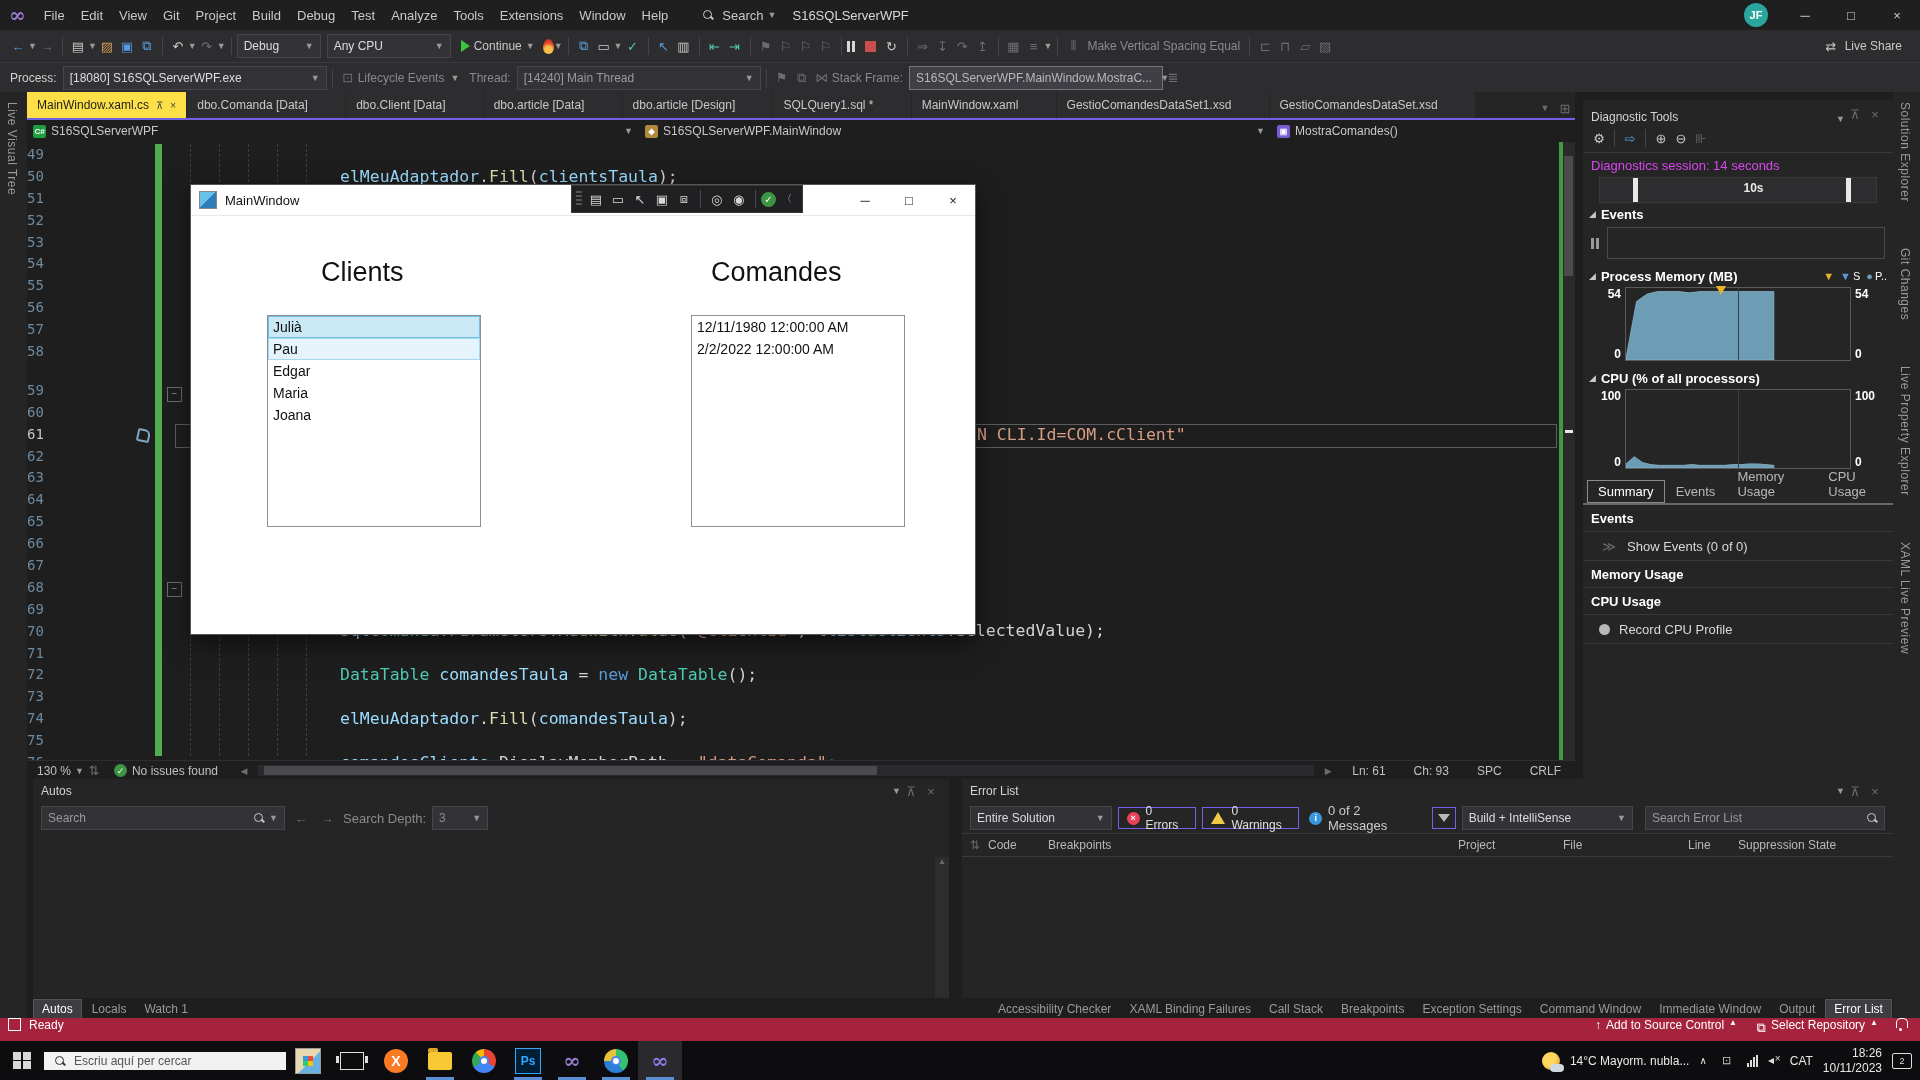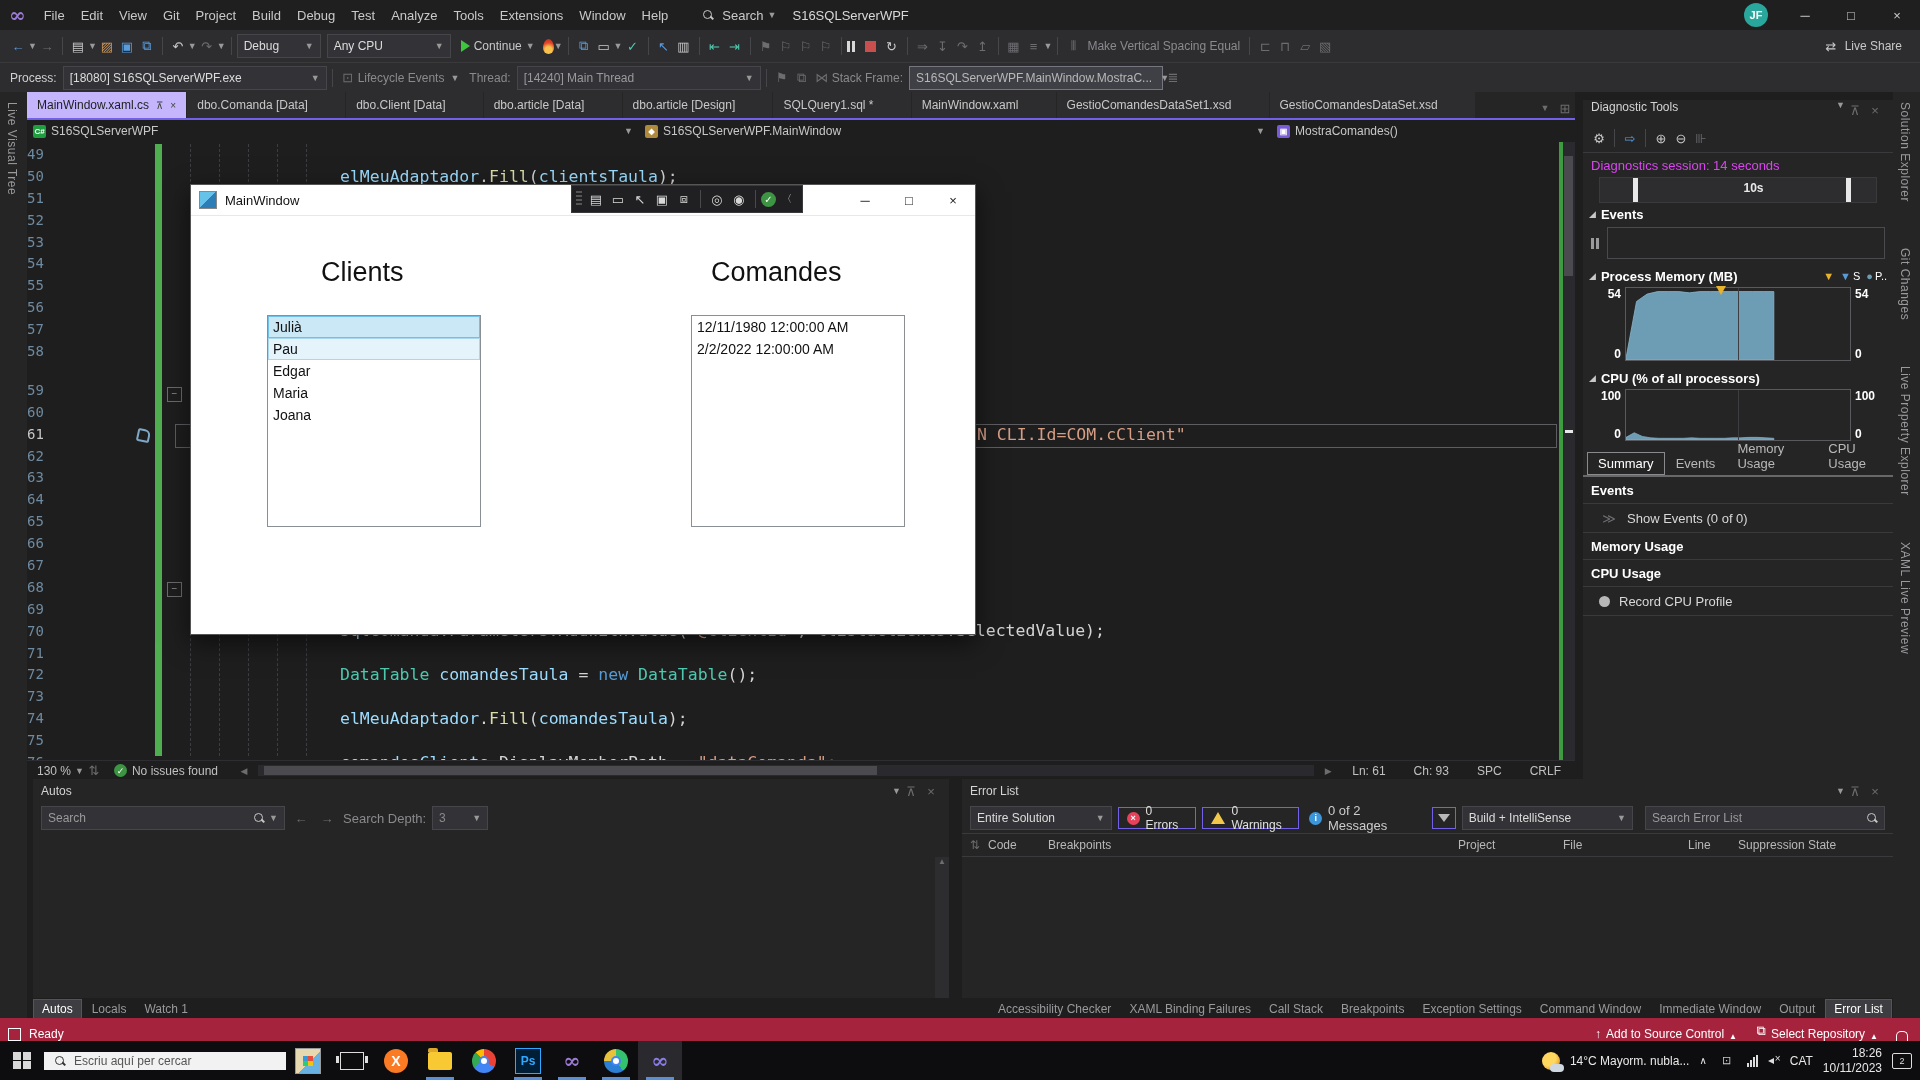--- a/index.html
+++ b/index.html
@@ -33,21 +33,21 @@
   
   #procbar{left:0;top:62px;width:1920px;height:30px;background:#2d2d30;display:flex;align-items:center;padding-left:10px;box-sizing:border-box;border-top:1px solid #3a3a3d}
   #procbar .lbl{color:#d0d0d0;font-size:12px;margin-right:6px}
   #procbar .lbl.dim{color:#8a8a8d}
   
   .vstrip{background:#252526;color:#9a9a9d;font-size:12px}
   .vtab{writing-mode:vertical-rl;padding:10px 5px;letter-spacing:.5px}
   
   #tabstrip{left:27px;top:92px;width:1548px;height:26px;background:#252526;display:flex;align-items:flex-end}
   #tabstrip .tab{height:26px;display:flex;align-items:center;padding:0 10px;font-size:12px;color:#c8c8c8;background:#2d2d30;margin-right:1px;white-space:nowrap}
-  #tabstrip .tab.active{background:#c4b5fd;color:#1e1e1e}
+  #tabstrip .tab.active{background:#fde047;color:#1e1e1e}
   #tabstrip .tab.active .tpin,#tabstrip .tab.active .tx{color:#444}
   .tpin,.tx{font-size:10px;margin-left:7px;color:transparent}
   .tab.active .tpin{color:#555}.tab.active .tx{color:#555}
   #tabaccent{left:27px;top:118px;width:1548px;height:2px;background:#7160e8}
   
   #breadcrumb{left:27px;top:120px;width:1548px;height:22px;background:#1e1e1e;display:flex;align-items:center;font-size:12px;color:#c8c8c8;border-bottom:1px solid #2a2a2d}
   .bseg{display:flex;align-items:center;height:22px;padding:0 6px}
   .bico{width:13px;height:13px;border-radius:2px;margin-right:5px;display:inline-flex;align-items:center;justify-content:center;font-size:8px;color:#fff;font-weight:bold}
   
   #editor{left:27px;top:142px;width:1548px;height:618px;background:#1e1e1e;overflow:hidden}
@@ -82,21 +82,21 @@
   .li.selected{background:#cbe8f6;border-color:#70c0e7}
   .li.hover{background:#e5f3fb;border-color:#a8d8f0}
   
   #editorbar{left:27px;top:760px;width:1548px;height:19px;background:#1e1e1e;border-top:1px solid #2e2e32;display:flex;align-items:center;font-size:12px;color:#c0c0c0}
   .okdot{width:13px;height:13px;border-radius:50%;background:#3d9442;color:#fff;font-size:9px;display:inline-flex;align-items:center;justify-content:center;margin:0 5px 0 10px}
   #hscroll{height:11px;background:#2a2a2e;flex:1;margin:0 4px;position:relative}
   #hscroll .thumb{position:absolute;left:6px;top:1px;width:58%;height:9px;background:#4a4a4f}
   #editorbar .stat{padding:0 14px;color:#c0c0c0}
   
   #diag{left:1583px;top:100px;width:310px;height:679px;background:#252526;font-size:12px}
-  #diag .title{height:24px;display:flex;align-items:flex-start;padding:0 8px;color:#d4d4d4}
+  #diag .title{height:24px;display:flex;align-items:flex-end;padding:0 8px;color:#d4d4d4}
   #diag .tools{height:28px;display:flex;align-items:center;padding:0 6px;border-bottom:1px solid #3a3a3d}
   #diag .session{height:24px;display:flex;align-items:center;padding:0 8px;color:#d946ef;font-weight:normal;font-size:13px}
   #ruler{position:relative;height:24px;background:#2d2d30;border:1px solid #3a3a3d;margin:0 16px}
   #ruler .mk{position:absolute;top:0;width:5px;height:100%;background:#e8e8e8}
   #ruler .lab{position:absolute;left:52%;top:3px;color:#e8e8e8;font-weight:bold}
   .dsec{display:flex;align-items:center;height:22px;padding:0 6px;color:#fff;font-weight:bold;font-size:13px}
   .dsec .tri{color:#c8c8c8;font-size:9px;margin-right:5px;font-weight:normal}
   .chartrow{display:flex;align-items:stretch;margin:0 4px}
   .chartlab{width:30px;display:flex;flex-direction:column;justify-content:space-between;align-items:flex-end;padding:0 4px;color:#fff;font-weight:bold}
   .chartlab.r{align-items:flex-start}
@@ -123,21 +123,21 @@
   .pscroll{position:absolute;right:0;width:14px;background:#2d2d30}
   .ptabs{position:absolute;height:20px;display:flex;align-items:center;font-size:12px;color:#9a9a9d;gap:2px}
   .ptabs .pt{padding:2px 8px}
   .ptabs .pt.active{color:#ffffff;background:#3e3e42;border:1px solid #555}
   .errbtn{display:flex;align-items:center;height:22px;border:1px solid #7160e8;padding:0 8px;gap:6px;color:#e0e0e0;font-size:12px;box-sizing:border-box}
   .errico{width:13px;height:13px;border-radius:50%;background:#e8415a;color:#fff;font-size:9px;display:inline-flex;align-items:center;justify-content:center;font-weight:bold}
   .warnico{width:0;height:0;border-left:7px solid transparent;border-right:7px solid transparent;border-bottom:12px solid #f2c84b;position:relative}
   .infoico{width:13px;height:13px;border-radius:50%;background:#3a96dd;color:#fff;font-size:9px;display:inline-flex;align-items:center;justify-content:center;font-weight:bold}
   .funnel{width:0;height:0;border-left:6px solid transparent;border-right:6px solid transparent;border-top:8px solid #b8b8b8;position:relative}
   
-  #statusbar{left:0;top:1018px;width:1920px;height:23px;background:#a5233c;color:#fff;display:flex;align-items:flex-end;font-size:12px}
+  #statusbar{left:0;top:1018px;width:1920px;height:23px;background:#a5233c;color:#fff;display:flex;align-items:flex-start;font-size:12px}
   .flagico{width:11px;height:11px;border:1.5px solid #fff;margin:0 8px 0 8px}
   .bell{width:10px;height:9px;border:1.5px solid #fff;border-radius:5px 5px 0 0;border-bottom:none;position:relative;margin:0 12px}
   .bell::after{content:"";position:absolute;left:2px;bottom:-3px;width:3px;height:3px;border-radius:50%;background:#fff}
   
   #taskbar{left:0;top:1041px;width:1920px;height:39px;background:#0d0d0f;display:flex;align-items:center;color:#e8e8e8}
   .startgrid{display:grid;grid-template-columns:8px 8px;grid-template-rows:8px 8px;gap:1.5px;margin:0 14px}
   .startgrid i{background:#d8d8d8}
   #tsearch{width:232px;height:18px;background:#f2f2f2;color:#555;display:flex;align-items:center;font-size:12px;gap:8px;padding-left:10px}
   #tsearch .mag::before{border-color:#333}#tsearch .mag::after{background:#333}
   .tbicon{width:44px;height:39px;display:flex;align-items:center;justify-content:center;position:relative}
@@ -564,21 +564,21 @@
     </div>
     <div class="chartlab r">
         <span>54</span>
         <span>0</span>
       </div>
   </div>
   <div class="dsec" style="margin-top:6px">
       <span class="tri">◢</span>
       <span>CPU (% of all processors)</span>
     </div>
-  <div class="chartrow" style="height:52px">
+  <div class="chartrow" style="height:80px">
     <div class="chartlab">
         <span>100</span>
         <span>0</span>
       </div>
     <div class="chartbox">
       <div class="mid"></div>
       <svg id="cpusvg" viewBox="0 0 100 40" preserveAspectRatio="none">
           <polygon fill="#6d9cb5" stroke="#89b5c9" stroke-width="0.4" points="0,40 0.00,37.89 3.67,34.19 7.33,37.15 11.00,38.26 14.67,38.63 18.33,38.63 22.00,38.63 25.67,38.63 29.33,38.26 33.00,38.63 36.67,38.63 40.33,38.63 44.00,38.63 47.67,38.26 51.33,38.26 55.00,37.89 58.67,37.89 62.33,38.26 66.00,38.63 66.00,40"></polygon>
         </svg>
     </div>

